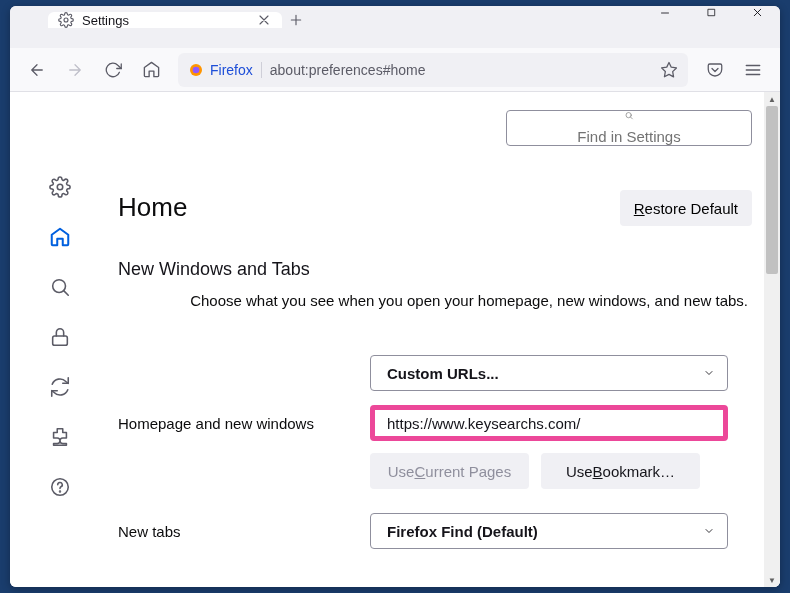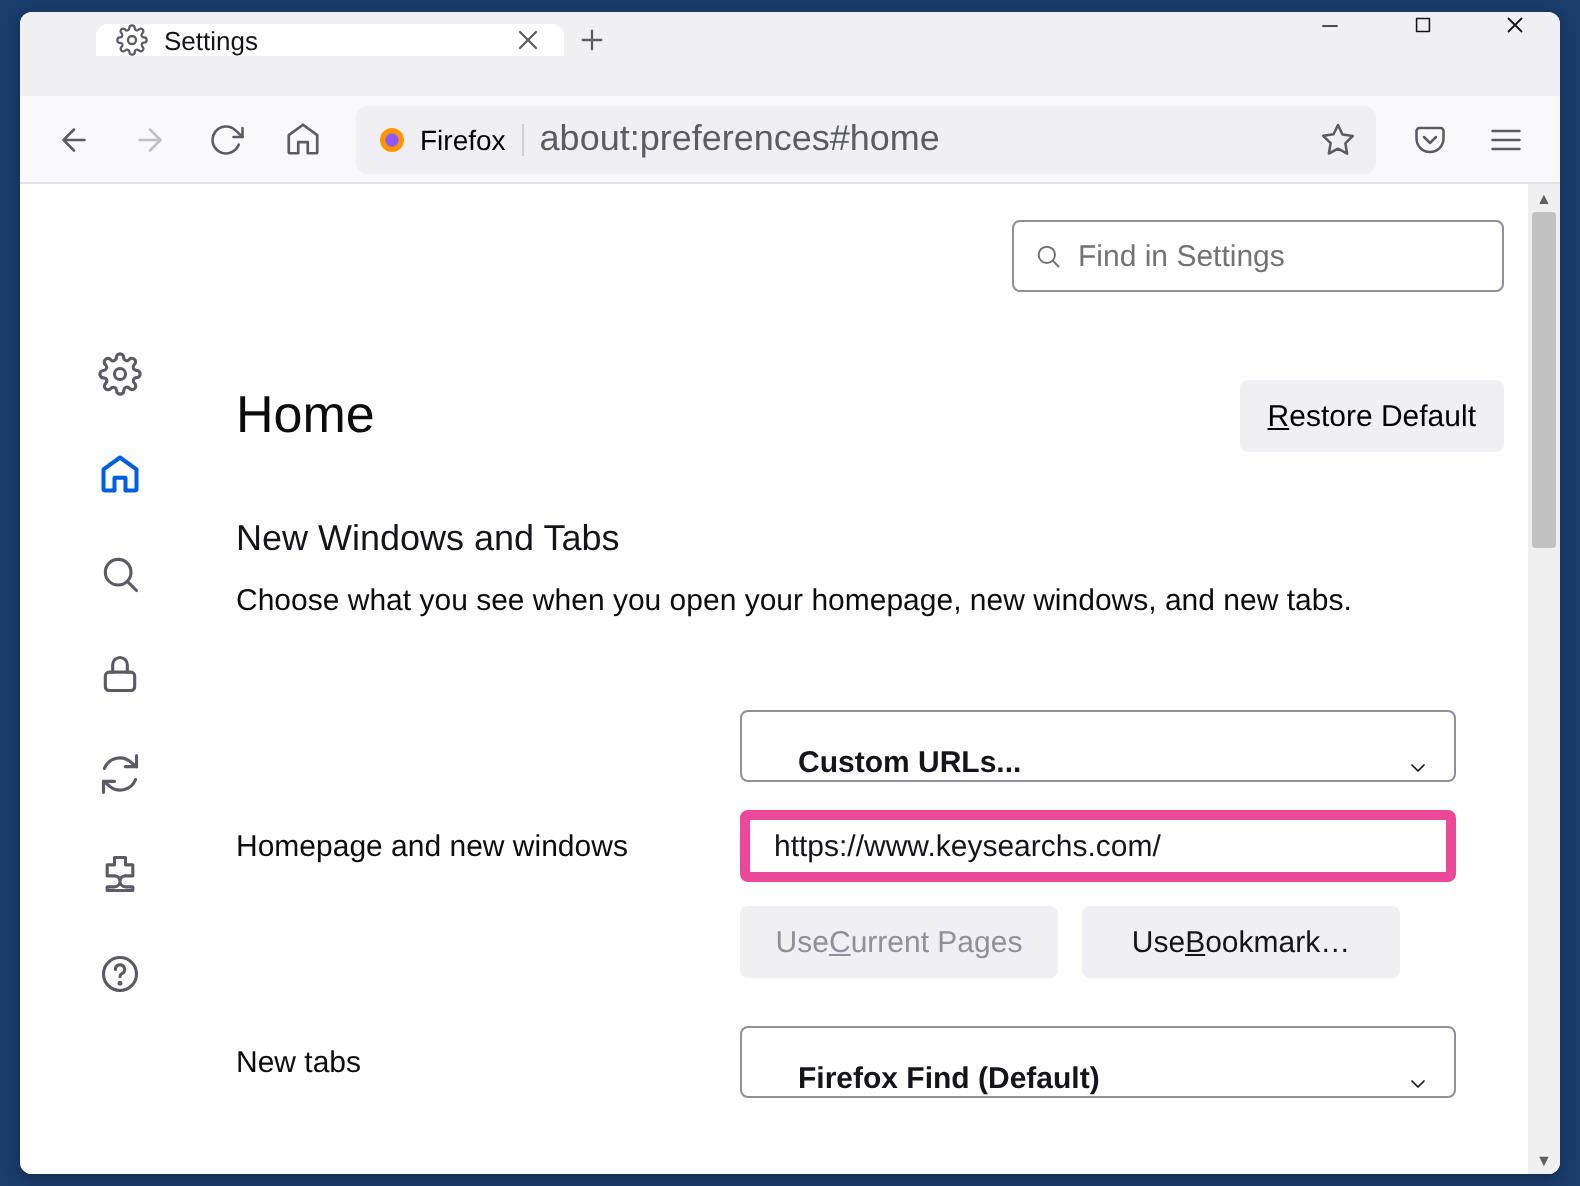--- a/index.html
+++ b/index.html
@@ -13,45 +13,45 @@
 .newtab { width: 28px; display:flex; align-items:center; justify-content:center; color:#5b5b66; font-size:18px; margin-top:6px; }
 .winbtns { margin-left:auto; display:flex; }
 .winbtn { width:46px; display:flex; align-items:center; justify-content:center; color:#15141a; }
 
 .toolbar { height: 44px; background:#f9f9fb; display:flex; align-items:center; padding:0 10px; gap:4px; border-bottom:1px solid #e0e0e6; }
 .tbtn { width:34px; height:34px; display:flex; align-items:center; justify-content:center; border-radius:4px; color:#5b5b66; }
 .tbtn.disabled { color:#bfbfc9; }
 .urlbar { flex:1; height:34px; background:#f0f0f4; border-radius:6px; display:flex; align-items:center; padding:0 10px; gap:8px; margin:0 6px; }
 .ffident { display:flex; align-items:center; gap:6px; padding-right:8px; border-right:1px solid #cfcfd8; }
 .fflogo { width:16px; height:16px; }
-.urlbar .url { color:#5b5b66; font-size:18px; flex:1; }
+.urlbar .url { color:#5b5b66; font-size:14px; flex:1; }
 .urlbar .star { width:18px; height:18px; color:#5b5b66; }
 
 .body { flex:1; display:flex; background:#fff; position:relative; overflow:hidden; }
 .sidebar { width:100px; display:flex; flex-direction:column; align-items:center; padding-top:84px; gap:28px; }
 .sidebar .sicon { width:22px; height:22px; color:#5b5b66; }
 .sidebar .sicon.active { color:#0060df; }
 .sidebar { position:relative; }
 
 .content { flex:1; padding:18px 32px 0 8px; position:relative; }
-.search-settings { position:absolute; top:18px; right:28px; left:396px; height:36px; border:1px solid #8f8f9d; border-radius:4px; display:flex; align-items:center; padding:0 10px; gap:8px; color:#737373; font-size:15px; background:#fff; }
+.search-settings { position:absolute; top:18px; right:28px; left:396px; height:36px; border:1px solid #8f8f9d; border-radius:4px; display:flex; align-items:center; padding:0 10px; gap:8px; color:#737373; font-size:15px; background:#fff;flex-direction:column; }
 .search-settings svg { width:14px; height:14px; }
 
 h1 { font-size:26px; font-weight:400; color:#0c0c0d; margin-top:82px; }
 .restore { position:absolute; top:98px; right:28px; height:36px; padding:0 14px; background:#f0f0f4; border-radius:4px; font-size:15px; display:flex; align-items:center; }
 .restore .u { text-decoration:underline; }
 
 h2 { font-size:18px; font-weight:400; color:#15141a; margin-top:36px; }
-.desc { font-size:15px; color:#0c0c0d; margin-top:10px; line-height:1.4; }
+.desc { font-size:15px; color:#0c0c0d; margin-top:10px; line-height:1.4;text-align:right; }
 
 .row { display:flex; align-items:center; margin-top:40px; }
 .row .label { width:252px; font-size:15px; color:#0c0c0d; }
 .row .control { flex:1; max-width:358px; }
 
-.select { height:36px; border:1px solid #8f8f9d; border-radius:4px; background:#fff; display:flex; align-items:flex-end; padding:0 28px; font-size:15px; font-weight:600; color:#15141a; position:relative; }
+.select { height:36px; border:1px solid #8f8f9d; border-radius:4px; background:#fff; display:flex; align-items:center; padding:0 16px; font-size:15px; font-weight:600; color:#15141a; position:relative; }
 .select svg { position:absolute; right:12px; width:12px; height:12px; }
 
 .textinput { height:36px; border:5px solid #ec4899; border-radius:4px; padding:0 12px; font-size:15px; color:#15141a; background:#fff; width:100%; }
 
 .btnrow { display:flex; gap:12px; margin-top:12px; justify-content:flex-end; width:330px; margin-left:252px; }
 .btn { height:36px; padding:0 16px; background:#f0f0f4; border-radius:4px; font-size:15px; display:flex; align-items:center; color:#15141a; flex:1; justify-content:center; white-space:nowrap; }
 .btn.disabled { color:#8f8f9d; }
 .btn .u { text-decoration:underline; }
 
 .scrollbar-v { position:absolute; top:0; right:0; width:16px; height:100%; background:#f0f0f0; }
@@ -124,21 +124,21 @@
         <svg viewBox="0 0 24 24" width="19" height="19">
           <path d="M3 9.5 12 3l9 6.5V20a1 1 0 0 1-1 1h-5v-7h-6v7H4a1 1 0 0 1-1-1z"></path>
         </svg>
       </div>
     <div class="urlbar">
       <div class="ffident">
         <svg class="fflogo" viewBox="0 0 24 24">
             <circle cx="12" cy="12" r="9" fill="#ff9500" stroke="none"></circle>
             <circle cx="12" cy="12" r="5" fill="#9059ff" stroke="none"></circle>
           </svg>
-        <span style="font-size:14px;color:#000000;">Firefox</span>
+        <span style="font-size:14px;color:#1d4ed8;">Firefox</span>
       </div>
       <span class="url">about:preferences#home</span>
       <svg class="star" viewBox="0 0 24 24">
           <path d="M12 2l3 6.3 6.9 1-5 4.9 1.2 6.9L12 17.8 5.9 21l1.2-6.9-5-4.9 6.9-1z"></path>
         </svg>
     </div>
     <div class="tbtn">
         <svg viewBox="0 0 24 24" width="18" height="18">
           <path d="M5 4h14a2 2 0 0 1 2 2v5a9 9 0 0 1-18 0V6a2 2 0 0 1 2-2z"></path>
           <path d="M8 10l4 4 4-4"></path>

